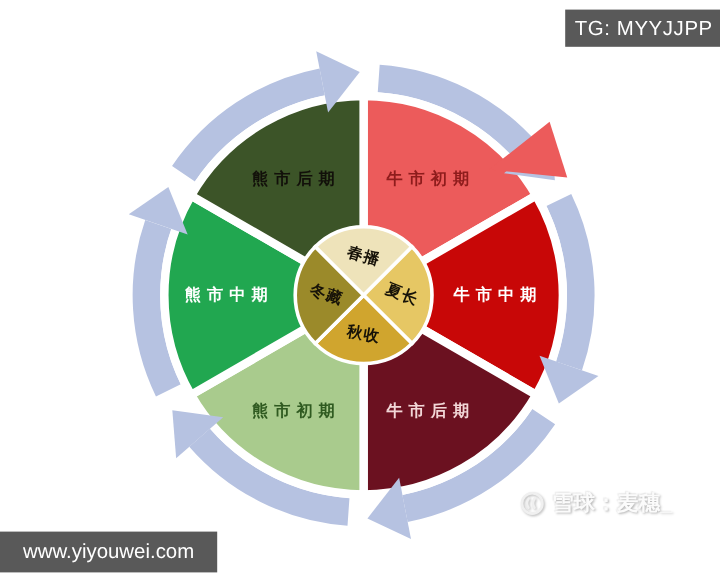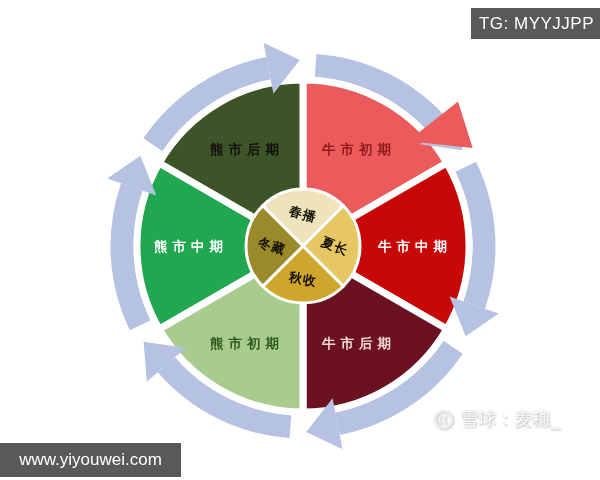--- a/index.html
+++ b/index.html
@@ -6,21 +6,21 @@
   html,body { width:600px; height:480px; background:#ffffff; overflow:hidden;
               font-family:"Liberation Sans","DejaVu Sans",sans-serif; }
   .canvas { position:absolute; left:0; top:0; width:600px; height:480px; background:#fff; }
   #cycle-svg { position:absolute; left:0; top:0; }
   svg text { font-family:"DejaVu Sans","Liberation Sans",sans-serif; }
   .badge { position:absolute; background:#595959; color:#fff;
            display:flex; align-items:center; justify-content:center; }
   .badge.tg  { left:471px; top:8px;  width:131px; height:31px; font-size:17px; letter-spacing:.5px; }
   .badge.url { left:0px;  top:443px; width:181px; height:34px; font-size:17px; }
   .xq { position:absolute; left:433px; top:407px; display:flex; align-items:center; gap:6px;
-        color:#fbfbfb; font-size:18px; font-weight:normal;
+        color:#fbfbfb; font-size:18px; font-weight:bold;
         text-shadow:1px 1px 2px #b0b0b0, -1px -1px 1px #ececec; }
   .xq-logo { filter:drop-shadow(1px 1px 1px #bbbbbb); }
 </style>
 </head>
 <body>
 
 <div class="canvas">
 
   <div class="badge tg">TG: MYYJJPP</div>
 

